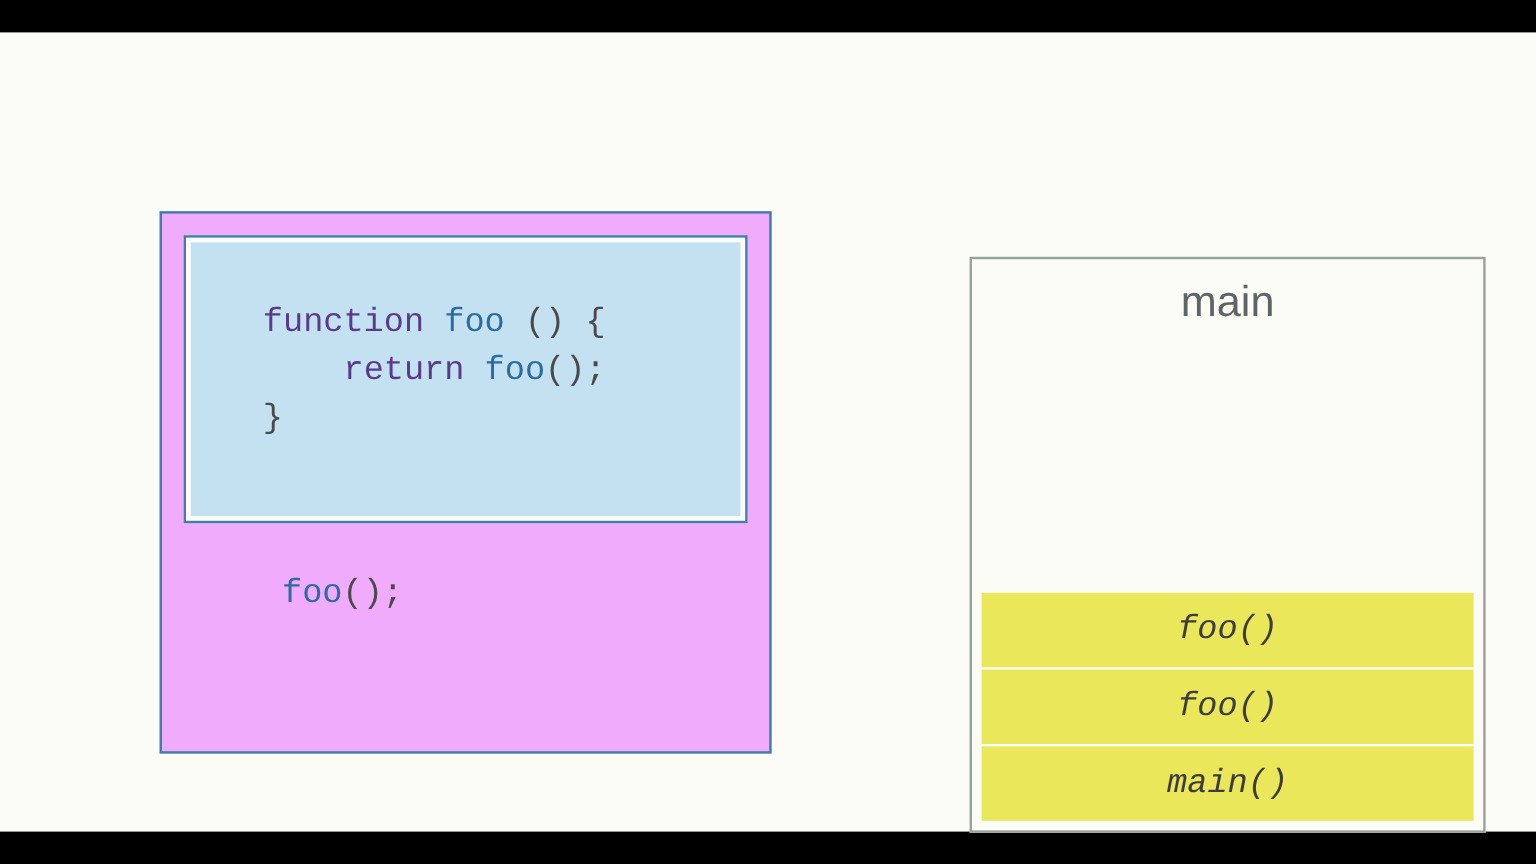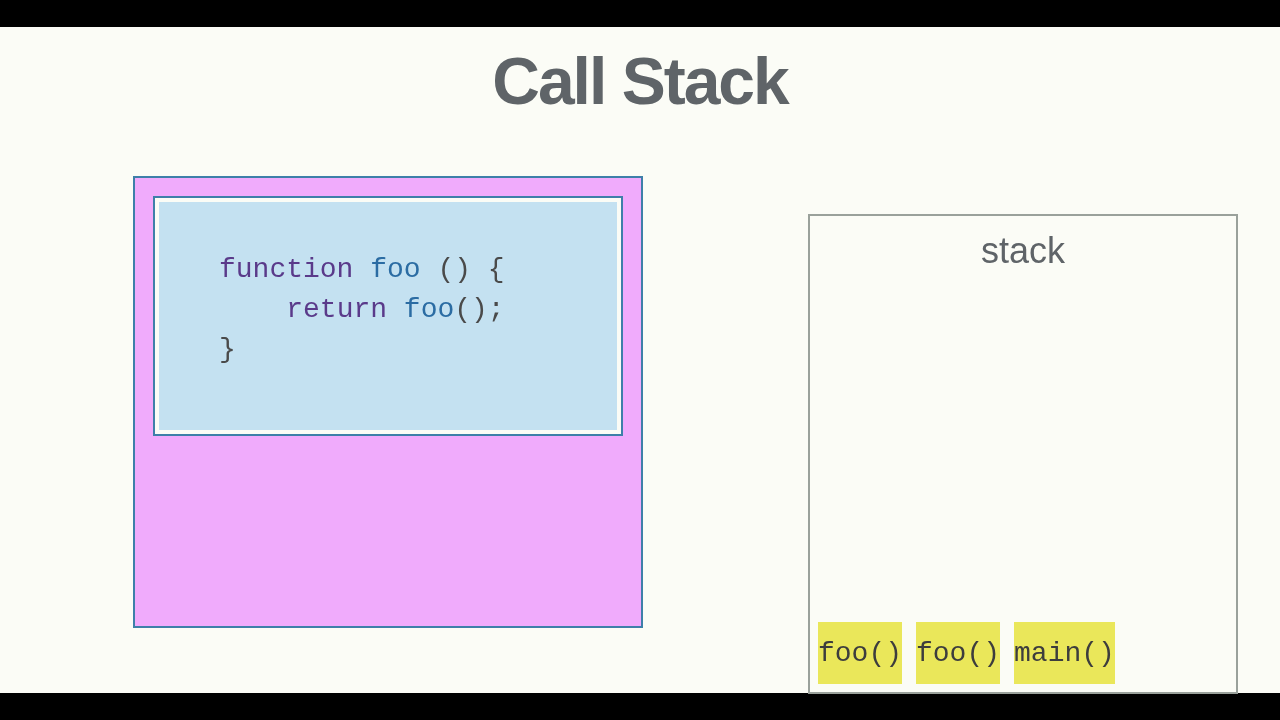--- a/index.html
+++ b/index.html
@@ -94,60 +94,65 @@
   .stack-title {
     text-align: center;
     color: #5f6468;
     font-size: 36px;
     font-weight: 500;
     margin-top: 6px;
   }
   .stack-spacer { flex: 1; }
   .stack-frames {
     display: flex;
-    flex-direction: row;
-    gap: 14px;
+    flex-direction: column;
+    gap: 2px;
+    font-style: italic;
   }
   .frame {
     background: #eae75a;
     height: 62px;
     display: flex;
     align-items: center;
     justify-content: center;
     font-family: "Courier New", Courier, monospace;
     font-size: 28px;
     color: #3d3d3d;
   }
 </style>
 </head>
 <body>
 
 <div class="slide">
 
 
-  <h1 class="title">Call Stack</h1>
 
   <div class="code-panel">
     <div class="code-highlight-outer">
       <div class="code-highlight-inner">
         <div>
           <span class="tok-kw">function</span><span class="tok-fn"> foo </span><span class="tok-plain">() {</span>
         </div>
         <div>
           <span class="tok-plain" style="white-space:pre;">    </span><span class="tok-kw">return</span><span class="tok-fn"> foo</span><span class="tok-plain">();</span>
         </div>
         <div>
           <span class="tok-plain">}</span>
         </div>
       </div>
     </div>
+    <div class="code-rest">
+      <div>
+        <span class="tok-fn">foo</span><span class="tok-plain">();</span>
+      </div>
+    </div>
   </div>
 
   <div class="stack-panel">
-    <div class="stack-title">stack</div>
+    <div class="stack-title">main</div>
     <div class="stack-spacer"></div>
     <div class="stack-frames">
       <div class="frame">foo()</div>
       <div class="frame">foo()</div>
       <div class="frame">main()</div>
     </div>
   </div>
 
 </div>
 

